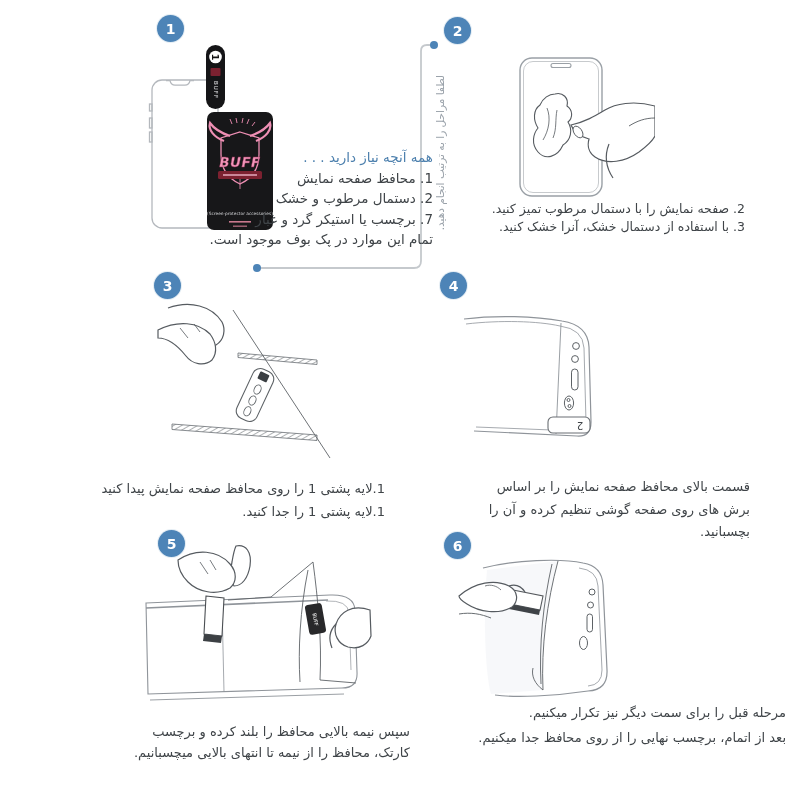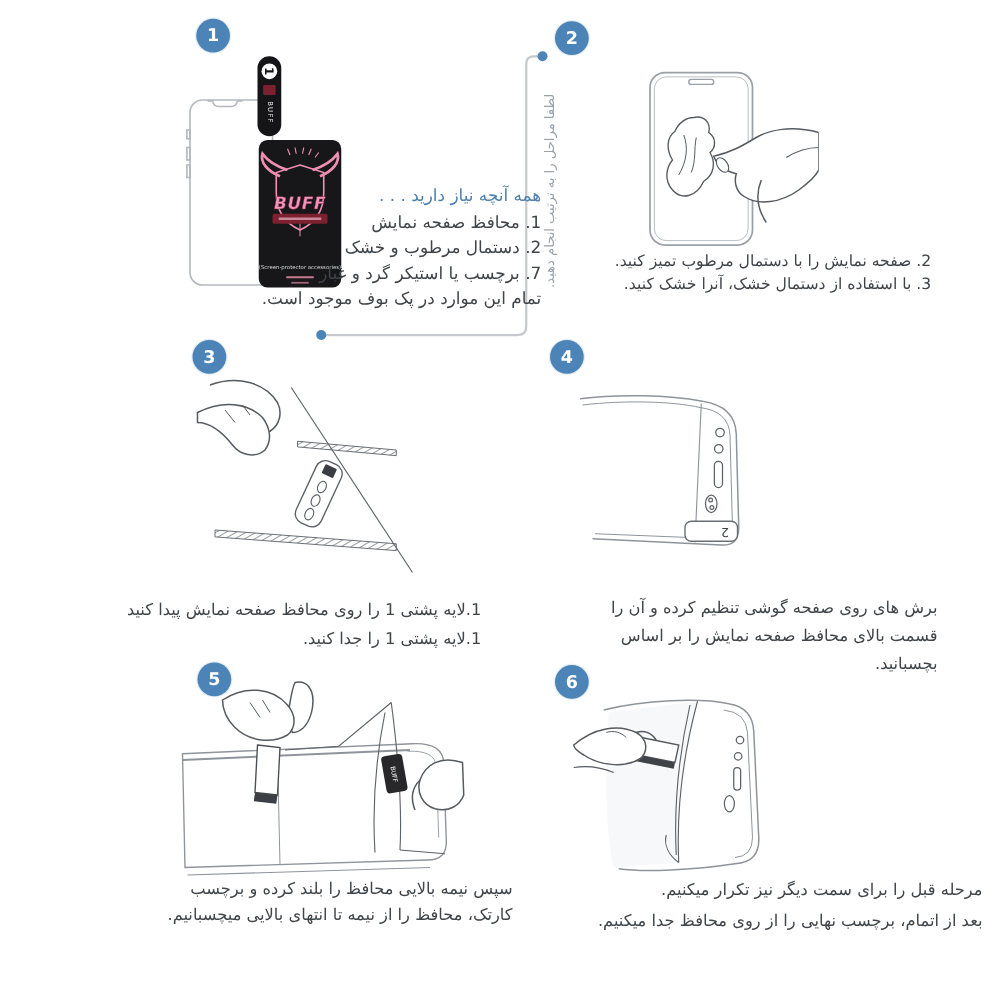--- a/index.html
+++ b/index.html
@@ -16,21 +16,21 @@
   .txt{
     position:absolute;direction:rtl;text-align:right;color:#3f4448;
     font-size:13px;white-space:nowrap;
   }
   .txt span{display:block;}
   .heading{color:#4d80ae;}
   .s1txt{line-height:20.5px;font-size:13.5px;}
   .s2txt{line-height:17.5px;font-size:12.5px;}
   .s3txt{line-height:23px;}
   .s4txt{line-height:22.5px;}
-  .s5txt{line-height:20.5px;}
+  .s5txt{line-height:20.5px;margin-top:20px;}
   .s6txt{line-height:25px;}
   .note{
     position:absolute;left:366px;top:143px;width:150px;height:14px;
     transform:rotate(-90deg);transform-origin:center;
     direction:rtl;text-align:center;font-size:10.5px;color:#9aa2aa;white-space:nowrap;
   }
   .ill{position:absolute;}
   svg{display:block;}
 </style>
 </head>
@@ -225,22 +225,22 @@
     <span>2. صفحه نمایش را با دستمال مرطوب تمیز کنید.</span>
     <span>3. با استفاده از دستمال خشک، آنرا خشک کنید.</span>
   </div>
 
   <div class="txt s3txt" style="right:415px;top:477px;">
     <span>1.لایه پشتی 1 را روی محافظ صفحه نمایش پیدا کنید</span>
     <span>1.لایه پشتی 1 را جدا کنید.</span>
   </div>
 
   <div class="txt s4txt" style="right:50px;top:476px;">
+    <span>قسمت بالای محافظ صفحه نمایش را بر اساس</span>
     <span>برش های روی صفحه گوشی تنظیم کرده و آن را</span>
-    <span>قسمت بالای محافظ صفحه نمایش را بر اساس</span>
     <span>بچسبانید.</span>
   </div>
 
   <div class="txt s5txt" style="right:390px;top:702px;">
     <span>سپس نیمه بالایی محافظ را بلند کرده و برچسب</span>
     <span>کارتک، محافظ را از نیمه تا انتهای بالایی میچسبانیم.</span>
   </div>
 
   <div class="txt s6txt" style="right:14px;top:700px;">
     <span>مرحله قبل را برای سمت دیگر نیز تکرار میکنیم.</span>

